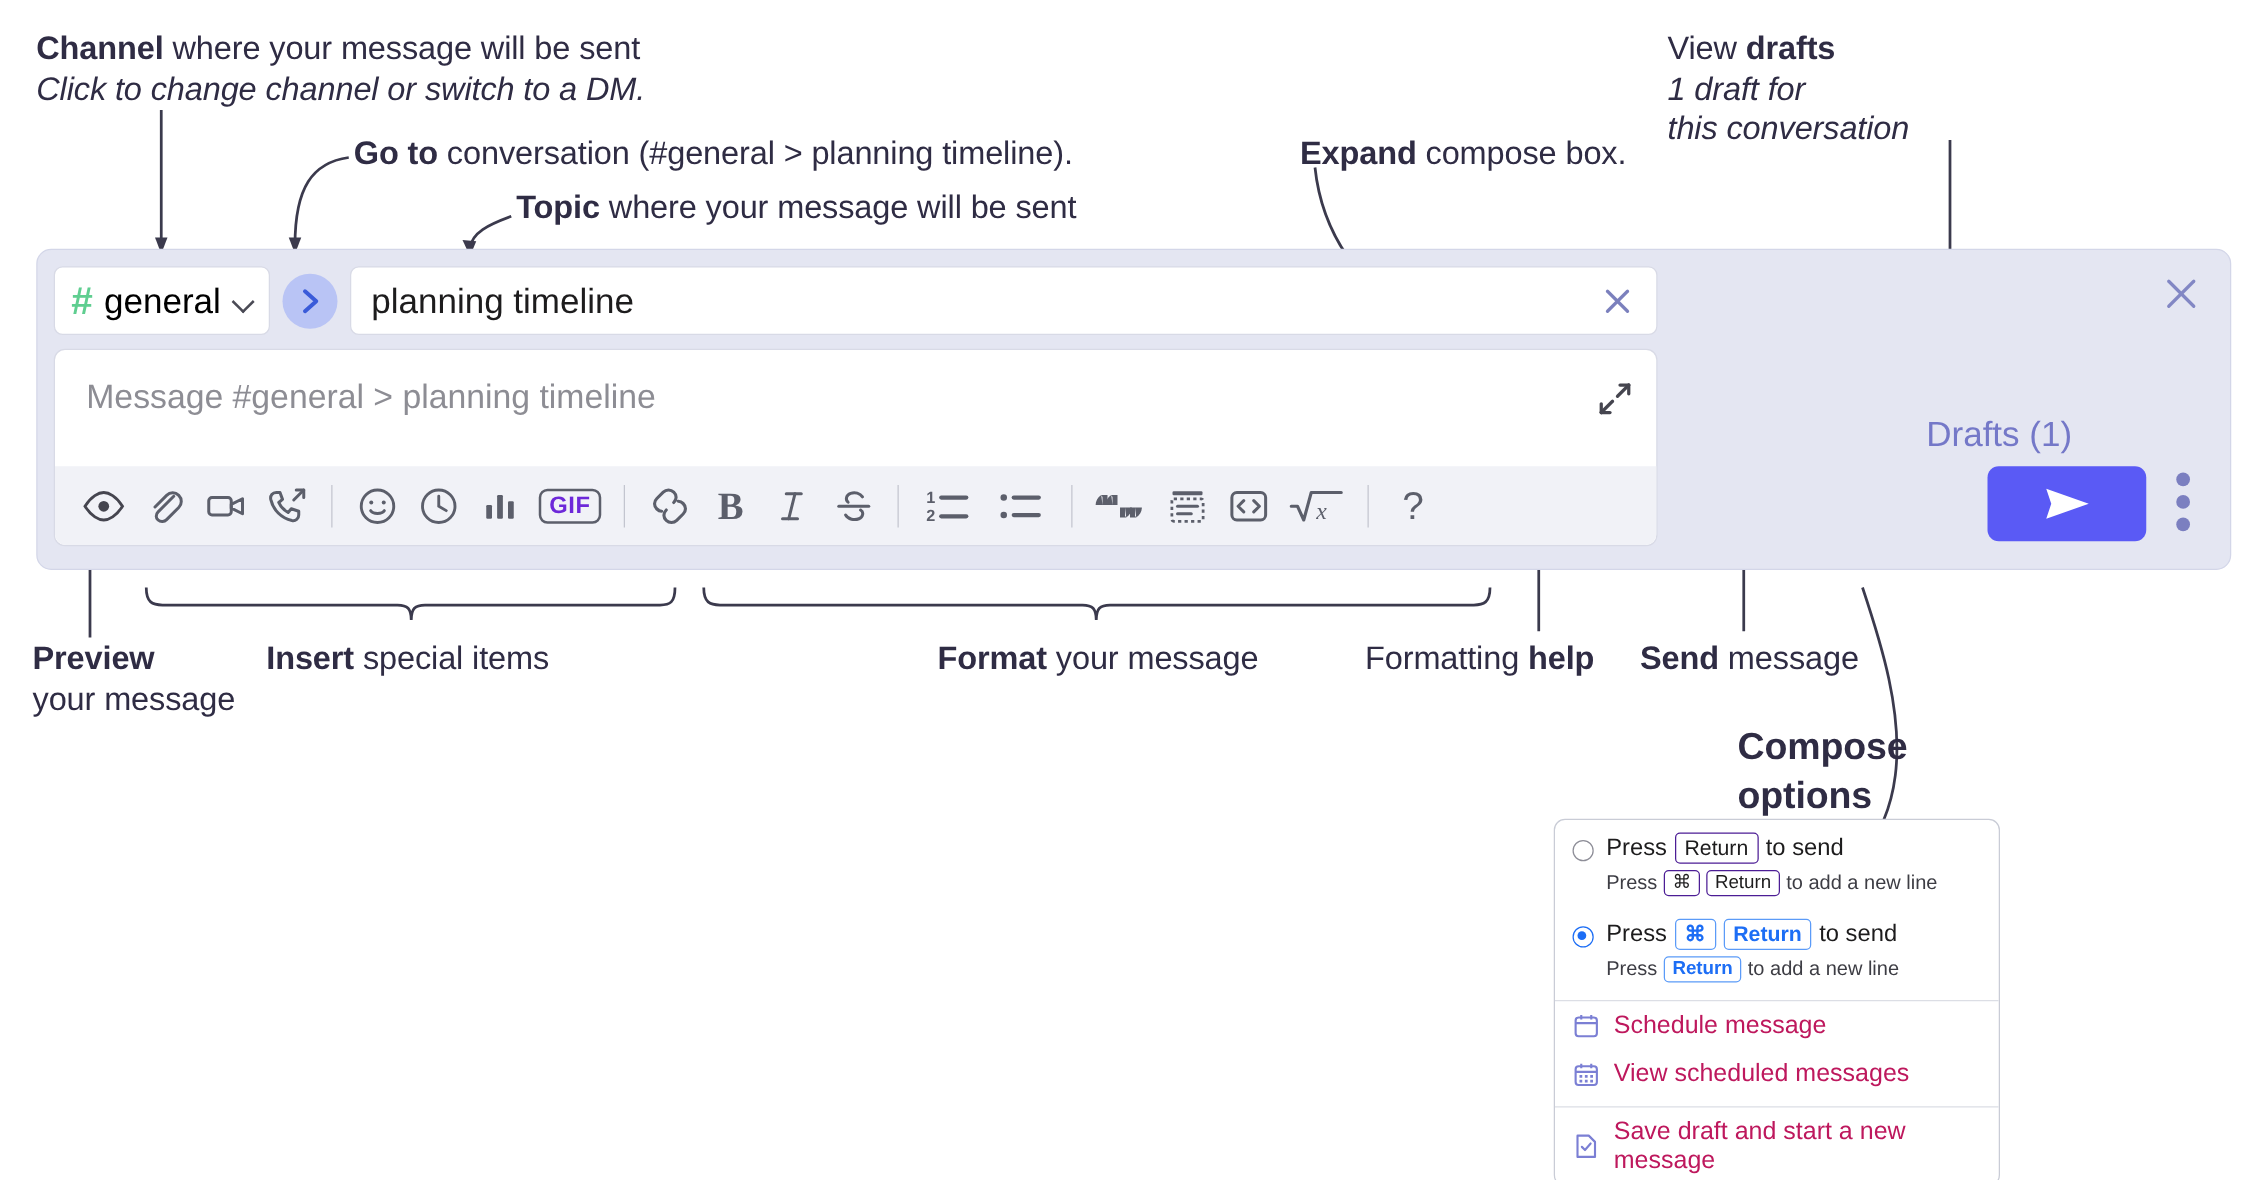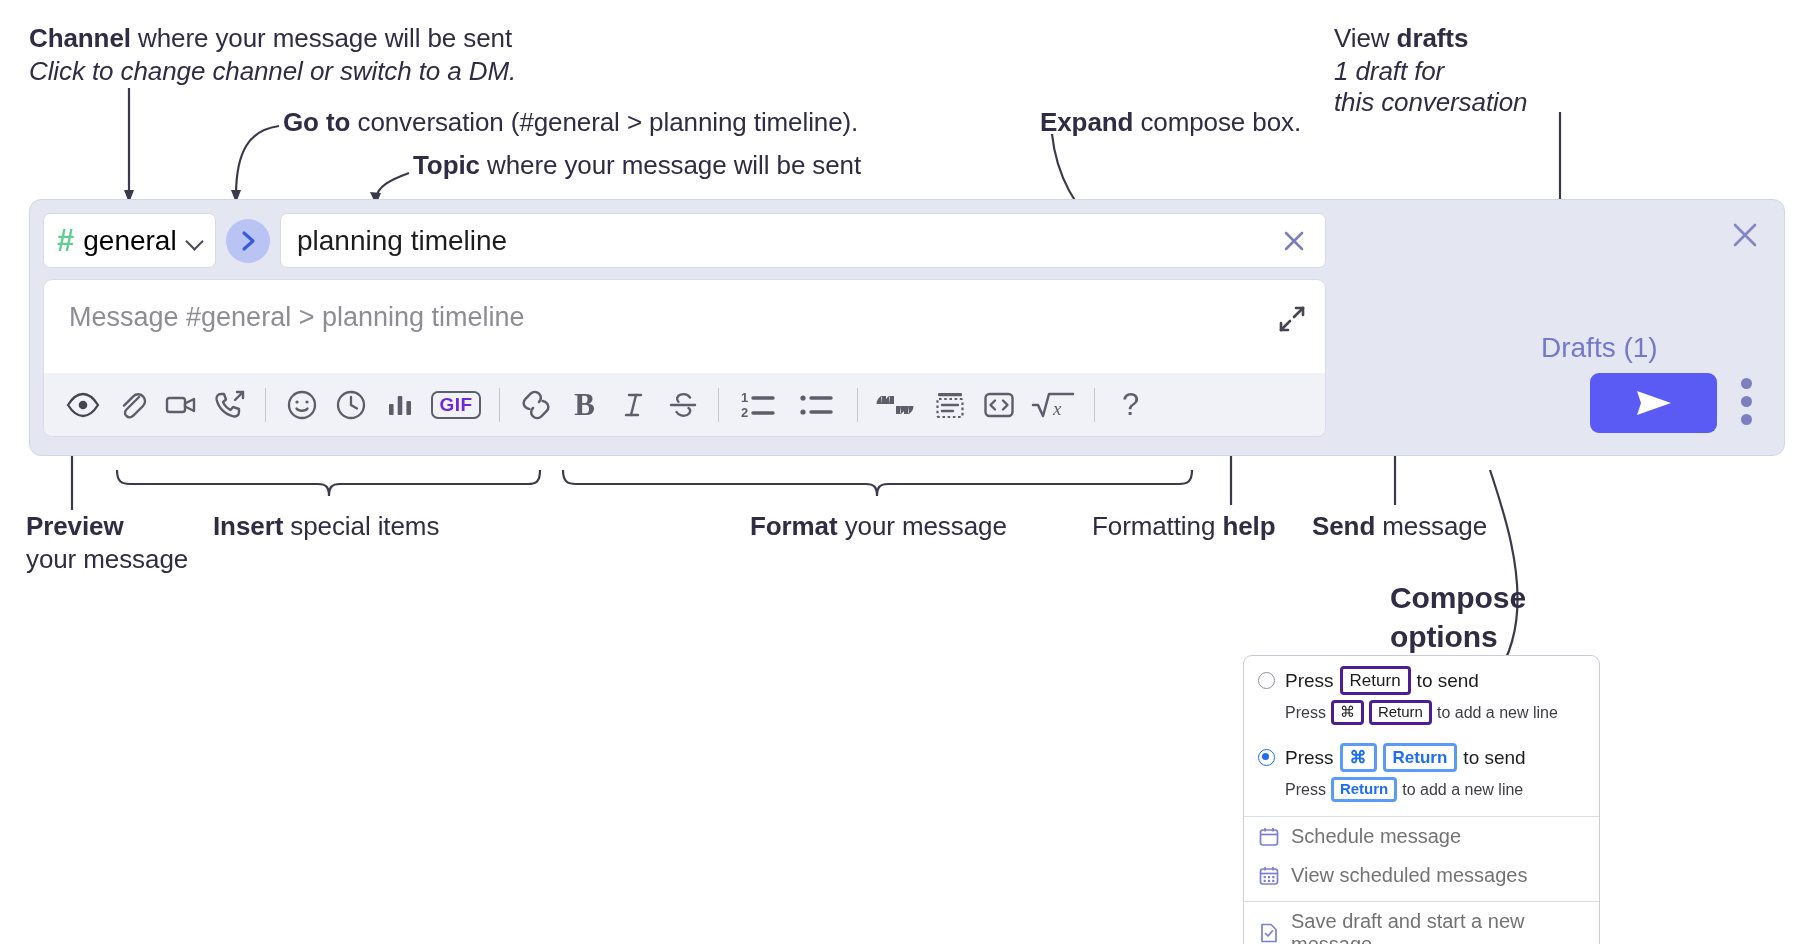--- a/index.html
+++ b/index.html
@@ -113,29 +113,29 @@
     flex:0 0 auto;margin-top:6px;box-sizing:border-box;background:#fff;
   }
   .radio.on{border-color:#1d6ef5;background:#fff;position:relative;}
   .radio.on::after{
     content:"";position:absolute;left:3px;top:3px;width:7px;height:7px;
     border-radius:50%;background:#1d6ef5;
   }
   .opt-main{font-size:19px;color:#1d1c1d;display:flex;align-items:center;gap:6px;flex-wrap:nowrap;}
   .opt-sub{font-size:16px;color:#3d3d44;display:flex;align-items:center;gap:5px;padding:3px 0 8px 41px;}
   kbd{
-    border:3px solid #4c1d95;border-radius:4px;padding:1px 7px;
+    border:1px solid #4c1d95;border-radius:4px;padding:1px 7px;
     font-family:"Liberation Sans",sans-serif;font-size:17px;color:#1d1c1d;
     background:#fff;display:inline-block;line-height:1.25;
   }
   .opt-sub kbd{font-size:15px;padding:0 6px;}
   kbd.blue{border-color:#5b9bf8;color:#1d6ef5;font-weight:700;}
   .menu-div{height:1px;background:#dcdee5;margin:6px 0 0 0;}
   .mitem{
-    display:flex;align-items:center;gap:11px;padding:8px 14px;font-size:20px;color:#737373;
+    display:flex;align-items:center;gap:11px;padding:8px 14px;font-size:20px;color:#be185d;
   }
   .mitem svg{flex:0 0 auto;display:block;}
 </style>
 </head>
 <body>
 
 <div class="stage">
 
   <svg class="lines" width="1814" height="944">
     <g fill="none" stroke="#3b3a4d" stroke-width="2.2">

